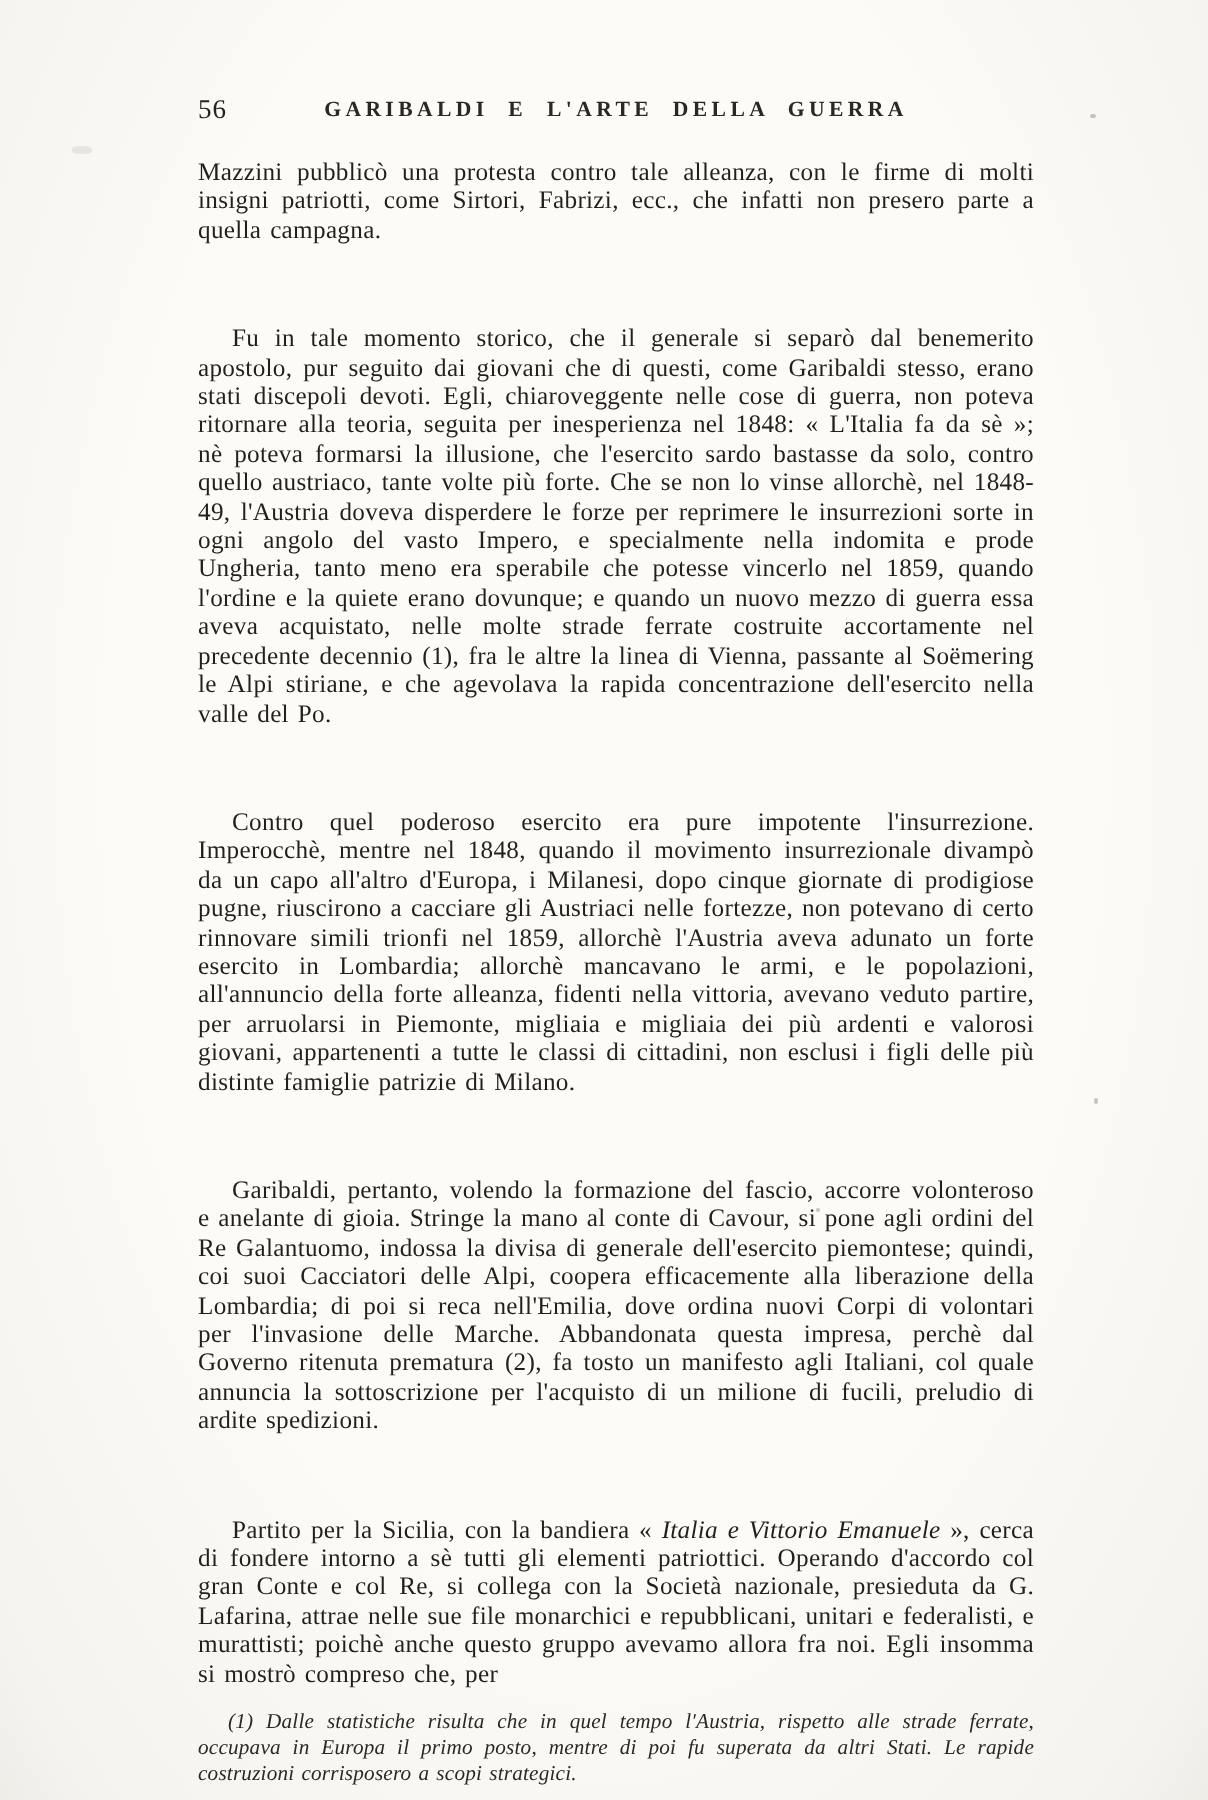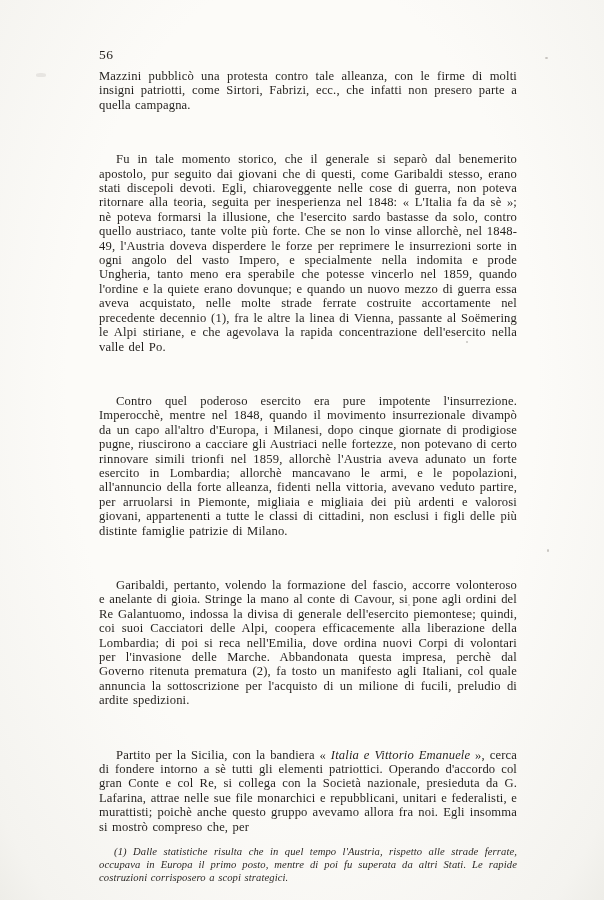--- a/index.html
+++ b/index.html
@@ -18,21 +18,21 @@
   }
   .content {
     position: absolute;
     left: 99px;
     top: 47px;
     width: 418px;
   }
   .header {
     position: relative;
     height: 17px;
-    margin-bottom: 5px;
+    margin-bottom: 15px;
   }
   .pagenum {
     position: absolute;
     left: 0;
     top: 0;
     font-size: 13.5px;
     letter-spacing: 0.5px;
     color: #262421;
   }
   .running-title {
@@ -91,20 +91,21 @@
   <div class="speck s1"></div>
   <div class="speck s2"></div>
   <div class="speck s3"></div>
   <div class="speck s4"></div>
   <div class="speck s5"></div>
 
   <div class="content">
 
     <div class="header">
       <span class="pagenum">56</span>
+      <span class="running-title">GARIBALDI E L'ARTE DELLA GUERRA</span>
     </div>
 
     <p class="para">Mazzini pubblicò una protesta contro tale alleanza, con le firme di molti insigni patriotti, come Sirtori, Fabrizi, ecc., che infatti non presero parte a quella campagna.</p>
 
     <p class="para indent">Fu in tale momento storico, che il generale si separò dal benemerito apostolo, pur seguito dai giovani che di questi, come Garibaldi stesso, erano stati discepoli devoti. Egli, chiaroveggente nelle cose di guerra, non poteva ritornare alla teoria, seguita per inesperienza nel 1848: « L'Italia fa da sè »; nè poteva formarsi la illusione, che l'esercito sardo bastasse da solo, contro quello austriaco, tante volte più forte. Che se non lo vinse allorchè, nel 1848-49, l'Austria doveva disperdere le forze per reprimere le insurrezioni sorte in ogni angolo del vasto Impero, e specialmente nella indomita e prode Ungheria, tanto meno era sperabile che potesse vincerlo nel 1859, quando l'ordine e la quiete erano dovunque; e quando un nuovo mezzo di guerra essa aveva acquistato, nelle molte strade ferrate costruite accortamente nel precedente decennio (1), fra le altre la linea di Vienna, passante al Soëmering le Alpi stiriane, e che agevolava la rapida concentrazione dell'esercito nella valle del Po.</p>
 
     <p class="para indent">Contro quel poderoso esercito era pure impotente l'insurrezione. Imperocchè, mentre nel 1848, quando il movimento insurrezionale divampò da un capo all'altro d'Europa, i Milanesi, dopo cinque giornate di prodigiose pugne, riuscirono a cacciare gli Austriaci nelle fortezze, non potevano di certo rinnovare simili trionfi nel 1859, allorchè l'Austria aveva adunato un forte esercito in Lombardia; allorchè mancavano le armi, e le popolazioni, all'annuncio della forte alleanza, fidenti nella vittoria, avevano veduto partire, per arruolarsi in Piemonte, migliaia e migliaia dei più ardenti e valorosi giovani, appartenenti a tutte le classi di cittadini, non esclusi i figli delle più distinte famiglie patrizie di Milano.</p>
 
     <p class="para indent">Garibaldi, pertanto, volendo la formazione del fascio, accorre volonteroso e anelante di gioia. Stringe la mano al conte di Cavour, si pone agli ordini del Re Galantuomo, indossa la divisa di generale dell'esercito piemontese; quindi, coi suoi Cacciatori delle Alpi, coopera efficacemente alla liberazione della Lombardia; di poi si reca nell'Emilia, dove ordina nuovi Corpi di volontari per l'invasione delle Marche. Abbandonata questa impresa, perchè dal Governo ritenuta prematura (2), fa tosto un manifesto agli Italiani, col quale annuncia la sottoscrizione per l'acquisto di un milione di fucili, preludio di ardite spedizioni.</p>
 

